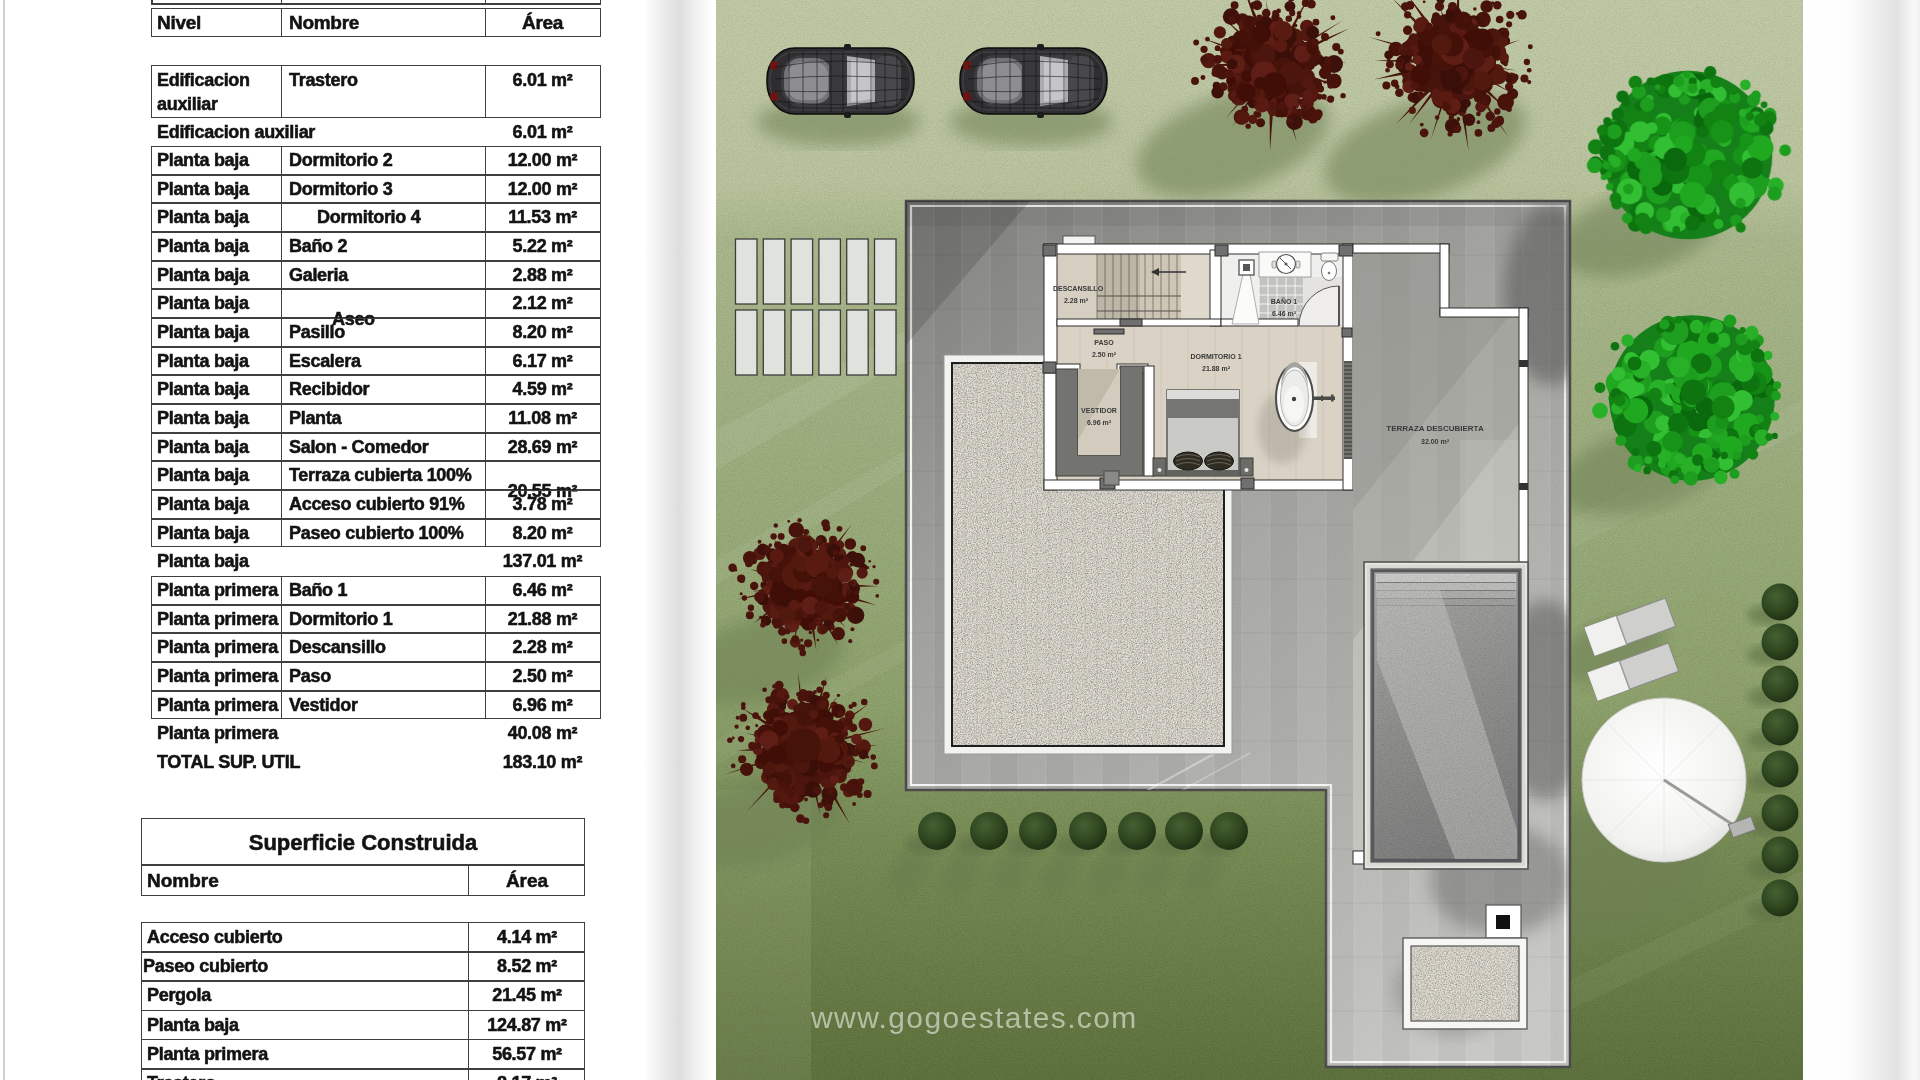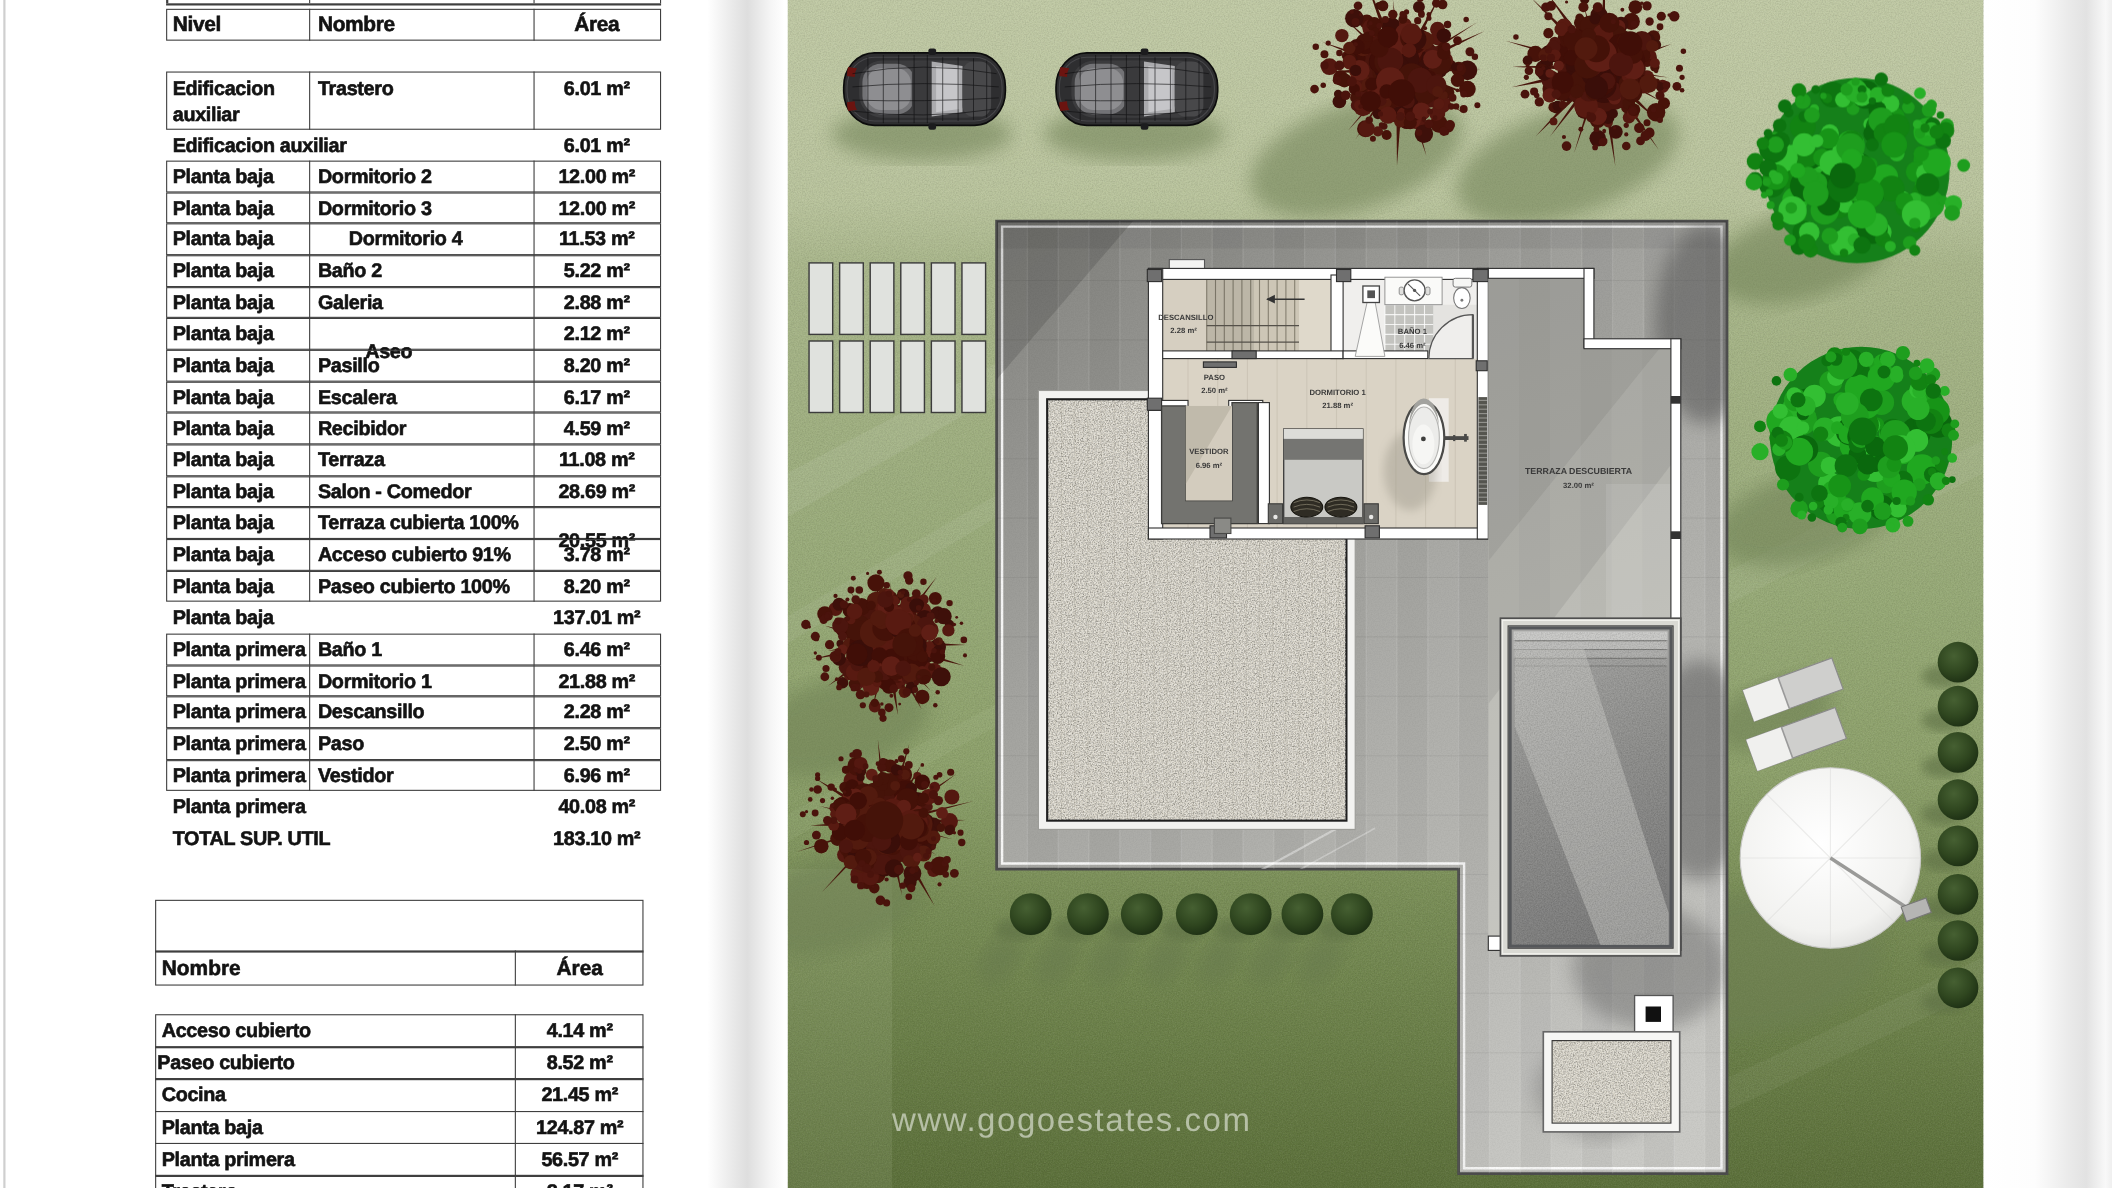--- a/index.html
+++ b/index.html
@@ -121,21 +121,21 @@
       <div class="abs" style="left:333.5px;top:0;width:1.5px;height:100%;background:#3f3f3f;"></div>
       <div class="abs" style="left:6px;top:4px;">Planta baja</div>
       <div class="abs" style="left:138px;top:4px;">Recibidor</div>
       <div class="abs ar" style="left:335px;top:4px;width:113px;">4.59 m²</div>
     </div>
 <div class="abs" style="left:151px;top:404.0px;width:450px;height:28.67px;font-size:18px;letter-spacing:-0.3px;">
       <div class="abs" style="left:0;top:0;width:100%;height:100%;border:1.5px solid #3f3f3f;"></div>
       <div class="abs" style="left:129.5px;top:0;width:1.5px;height:100%;background:#3f3f3f;"></div>
       <div class="abs" style="left:333.5px;top:0;width:1.5px;height:100%;background:#3f3f3f;"></div>
       <div class="abs" style="left:6px;top:4px;">Planta baja</div>
-      <div class="abs" style="left:138px;top:4px;">Terraza</div>
+      <div class="abs" style="left:138px;top:4px;">Planta</div>
       <div class="abs ar" style="left:335px;top:4px;width:113px;">11.08 m²</div>
     </div>
 <div class="abs" style="left:151px;top:432.7px;width:450px;height:28.67px;font-size:18px;letter-spacing:-0.3px;">
       <div class="abs" style="left:0;top:0;width:100%;height:100%;border:1.5px solid #3f3f3f;"></div>
       <div class="abs" style="left:129.5px;top:0;width:1.5px;height:100%;background:#3f3f3f;"></div>
       <div class="abs" style="left:333.5px;top:0;width:1.5px;height:100%;background:#3f3f3f;"></div>
       <div class="abs" style="left:6px;top:4px;">Planta baja</div>
       <div class="abs" style="left:138px;top:4px;">Salon - Comedor</div>
       <div class="abs ar" style="left:335px;top:4px;width:113px;">28.69 m²</div>
     </div>
@@ -215,36 +215,37 @@
       <div class="abs ar" style="left:335px;top:4px;width:113px;">40.08 m²</div>
     </div>
 
 <div class="abs" style="left:151px;top:748.0px;width:450px;height:28.6px;font-size:18px;letter-spacing:-0.3px;">
       <div class="abs" style="left:6px;top:4px;">TOTAL SUP. UTIL</div>
       <div class="abs ar" style="left:335px;top:4px;width:113px;">183.10 m²</div>
     </div>
 
 <div class="abs" style="left:141px;top:818px;width:444px;height:77.6px;">
  <div class="abs" style="left:0;top:0;width:100%;height:100%;border:1.5px solid #3f3f3f;"></div>
+ <div class="abs ar" style="left:0;top:12px;width:100%;font-size:22px;">Superficie Construida</div>
  <div class="abs" style="left:0;top:46.3px;width:100%;height:1.5px;background:#3f3f3f;"></div>
  <div class="abs" style="left:326.5px;top:46.3px;width:1.5px;height:31.3px;background:#3f3f3f;"></div>
  <div class="abs" style="left:6px;top:52px;font-size:19px;">Nombre</div>
  <div class="abs ar" style="left:328px;top:52px;width:116px;font-size:19px;">Área</div>
 </div>
 
 <div class="abs" style="left:141px;top:922px;width:444px;height:176px;font-size:18px;letter-spacing:-0.3px;">
       <div class="abs" style="left:0;top:0;width:100%;height:100%;border:1.5px solid #3f3f3f;"></div>
       <div class="abs" style="left:326.5px;top:0;width:1.5px;height:100%;background:#3f3f3f;"></div>
       <div class="abs" style="left:6px;top:5px;">Acceso cubierto</div>
       <div class="abs ar" style="left:328px;top:5px;width:116px;">4.14 m²</div>
       <div class="abs" style="left:0;top:29.2px;width:100%;height:1.5px;background:#3f3f3f;"></div>
       <div class="abs" style="left:2px;top:34.2px;">Paseo cubierto</div>
       <div class="abs ar" style="left:328px;top:34.2px;width:116px;">8.52 m²</div>
       <div class="abs" style="left:0;top:58.4px;width:100%;height:1.5px;background:#3f3f3f;"></div>
-      <div class="abs" style="left:6px;top:63.4px;">Cocina</div>
+      <div class="abs" style="left:6px;top:63.4px;">Pergola</div>
       <div class="abs ar" style="left:328px;top:63.4px;width:116px;">21.45 m²</div>
       <div class="abs" style="left:0;top:87.6px;width:100%;height:1.5px;background:#3f3f3f;"></div>
       <div class="abs" style="left:6px;top:92.6px;">Planta baja</div>
       <div class="abs ar" style="left:328px;top:92.6px;width:116px;">124.87 m²</div>
       <div class="abs" style="left:0;top:116.8px;width:100%;height:1.5px;background:#3f3f3f;"></div>
       <div class="abs" style="left:6px;top:121.8px;">Planta primera</div>
       <div class="abs ar" style="left:328px;top:121.8px;width:116px;">56.57 m²</div>
       <div class="abs" style="left:0;top:146.0px;width:100%;height:1.5px;background:#3f3f3f;"></div>
       <div class="abs" style="left:6px;top:151.0px;">Trastero</div>
       <div class="abs ar" style="left:328px;top:151.0px;width:116px;">8.17 m²</div>

